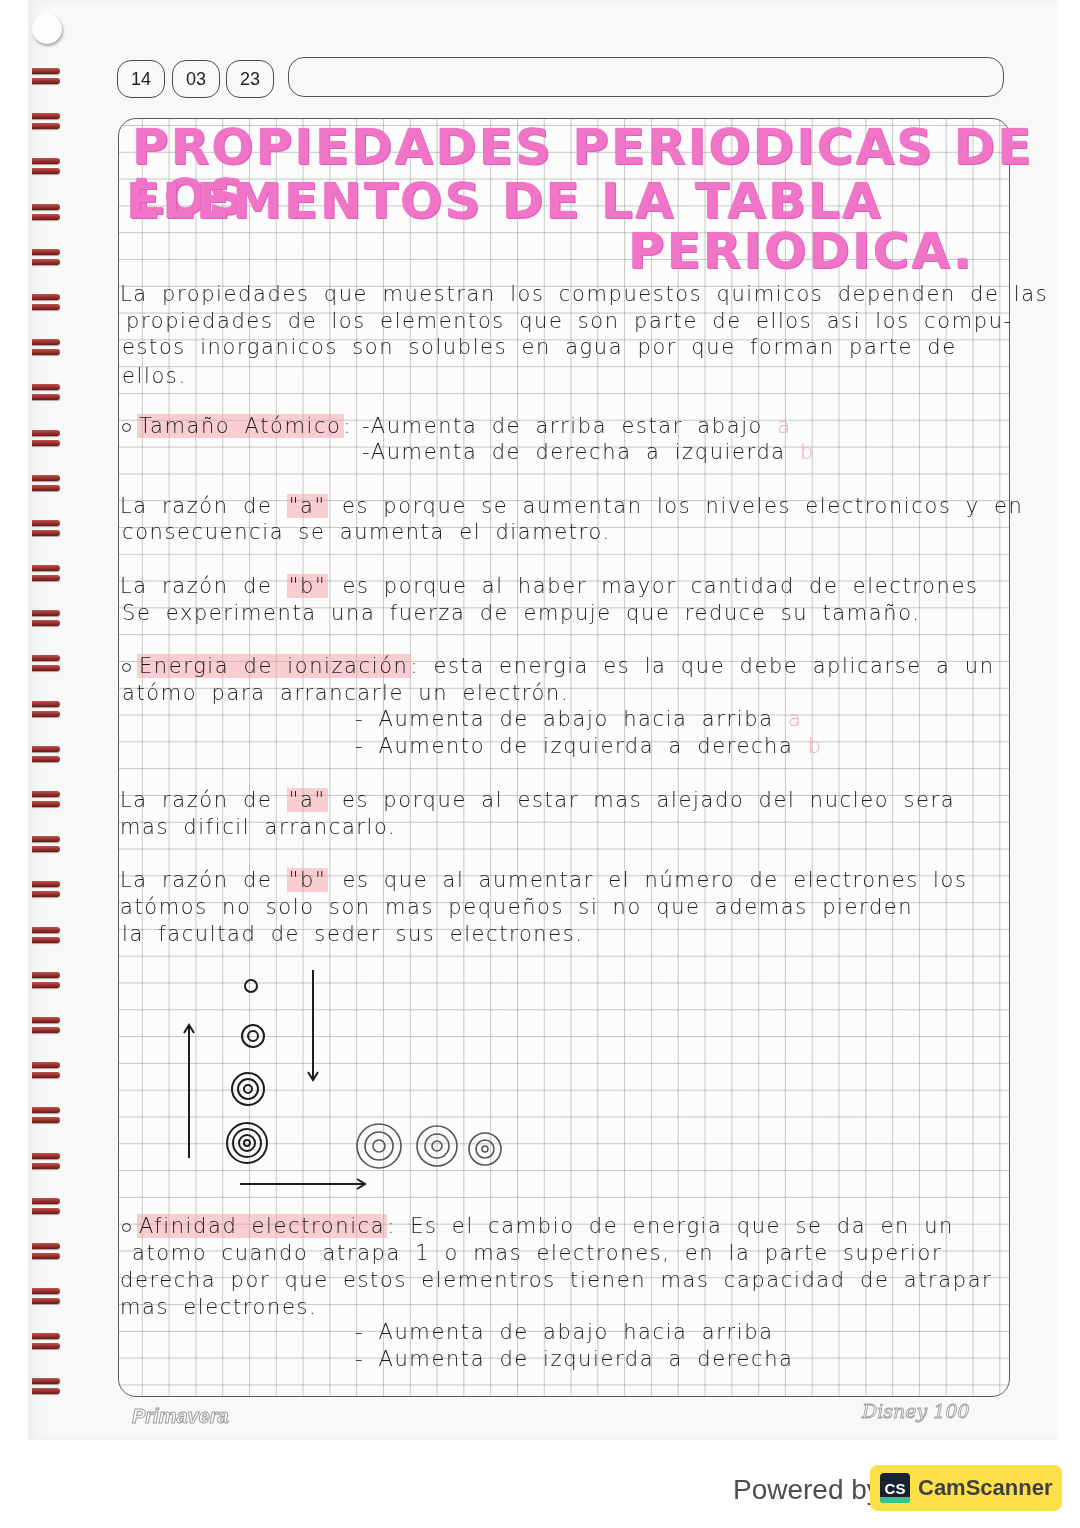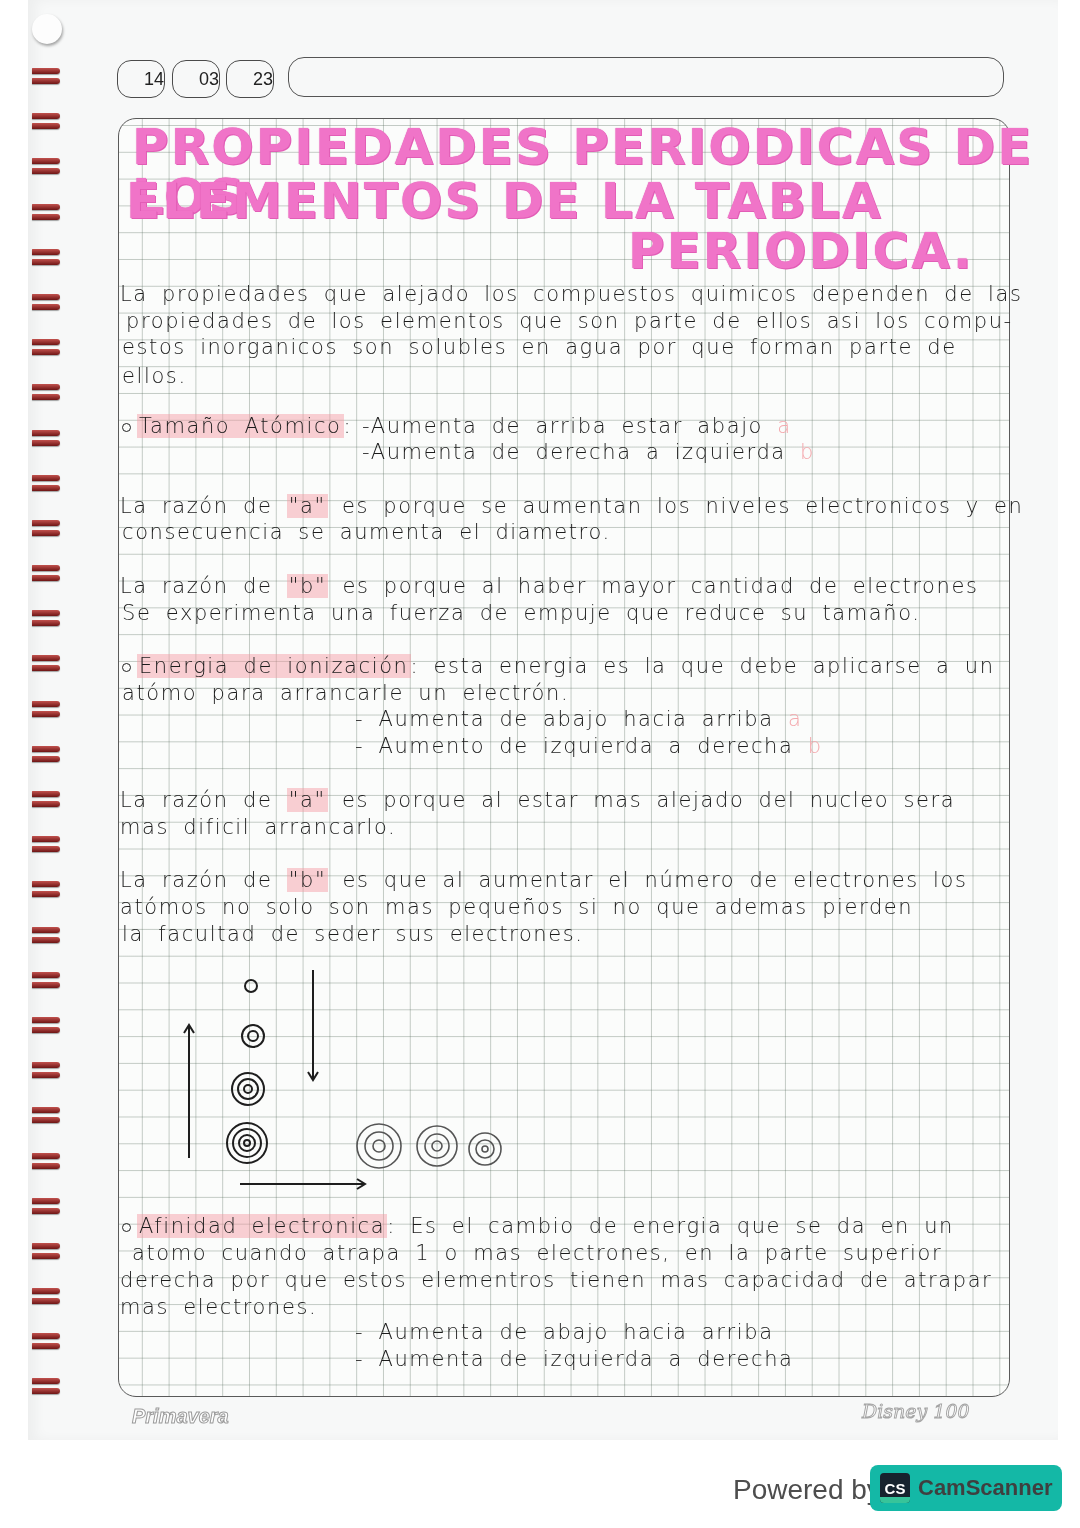--- a/index.html
+++ b/index.html
@@ -11,21 +11,21 @@
            background:#fdfdfd; box-shadow: 1px 2px 3px rgba(0,0,0,0.35); }
   .spiral { position:absolute; left:30px; top:58px; width:34px; }
   .coil { position:relative; height:45.2px; }
   .coil span { position:absolute; left:2px; width:28px; height:6px; border-radius:2px 12px 12px 2px;
                background:linear-gradient(#c2524e,#6e1515); box-shadow:0 1px 1px rgba(0,0,0,0.35); }
   .coil span.a { top:10px; }
   .coil span.b { top:20px; }
 
   .date-box { position:absolute; top:60px; height:36px; border:1.5px solid #4b4b4b; border-radius:14px;
               font-family:"Liberation Sans", sans-serif; font-size:18px; color:#222; display:flex;
-              align-items:center; justify-content:flex-end; }
+              align-items:center; justify-content:center; }
   .title-box { position:absolute; left:288px; top:57px; width:714px; height:38px; border:1.5px solid #555;
                border-radius:16px; }
 
   .sheet { position:absolute; left:118px; top:118px; width:890px; height:1277px; border:1.5px solid #5a5a5a;
            border-radius:18px; overflow:hidden;
            background-color:#fbfcfb;
            background-image:
              linear-gradient(to right, rgba(90,110,95,0.35) 1px, transparent 1px),
              linear-gradient(to bottom, rgba(90,110,95,0.35) 1px, transparent 1px);
            background-size:26.8px 26.8px;
@@ -44,21 +44,21 @@
 
   .diagram { position:absolute; left:0; top:0; }
 
   .brand-left { position:absolute; left:132px; top:1405px; font-family:"Liberation Sans", sans-serif;
                 font-weight:bold; font-size:20px; color:#fff; -webkit-text-stroke:1px #9a9a9a; font-style:italic; }
   .brand-right { position:absolute; left:862px; top:1400px; font-family:"DejaVu Serif", serif;
                  font-size:19px; color:#fff; -webkit-text-stroke:1px #a5a5a5; font-style:italic; }
 
   .powered { position:absolute; left:733px; top:1474px; font-family:"Liberation Sans", sans-serif;
              font-size:28px; color:#4d4d4d; }
-  .cs-badge { position:absolute; left:870px; top:1465px; width:192px; height:46px; background:#14b8a6;
+  .cs-badge { position:absolute; left:870px; top:1465px; width:192px; height:46px; background:#fde047;
               border-radius:8px; display:flex; align-items:center; }
   .cs-logo { width:30px; height:30px; margin-left:10px; border-radius:4px; background:#17232e;
              position:relative; overflow:hidden; color:#fff; font-family:"Liberation Sans", sans-serif;
              font-weight:bold; font-size:15px; display:flex; align-items:center; justify-content:center; }
   .cs-logo::after { content:""; position:absolute; left:0; bottom:0; width:100%; height:6px; background:#37c49a; }
   .cs-text { margin-left:8px; font-family:Liberation Sans, sans-serif; font-weight:bold; font-size:22px; color:#3f3f3f; }
 </style>
 </head>
 <body>
 
@@ -198,21 +198,21 @@
   <span>23</span>
 </div>
 <div class="title-box"></div>
 
 <div class="sheet"></div>
 
 <div class="heading" style="left:132px;top:122px;">PROPIEDADES PERIODICAS DE LOS</div>
 <div class="heading" style="left:126px;top:176px;">ELEMENTOS DE LA TABLA</div>
 <div class="heading" style="left:628px;top:226px;">PERIODICA.</div>
 
-<div class="hw" style="left:120px;top:284px;">La propiedades que alejado los compuestos quimicos dependen de las</div>
+<div class="hw" style="left:120px;top:284px;">La propiedades que muestran los compuestos quimicos dependen de las</div>
 <div class="hw" style="left:126px;top:311px;">propiedades de los elementos que son parte de ellos asi los compu-</div>
 <div class="hw" style="left:122px;top:337px;">estos inorganicos son solubles en agua por que forman parte de</div>
 <div class="hw" style="left:122px;top:366px;">ellos.</div>
 
 <div class="hw" style="left:122px;top:416px;">
   <span class="bullet"></span><span class="hl">Tamaño Atómico</span><span>:</span>
 </div>
 <div class="hw" style="left:362px;top:416px;">
   <span>-Aumenta de arriba estar abajo</span>
   <span class="ml">a</span>

